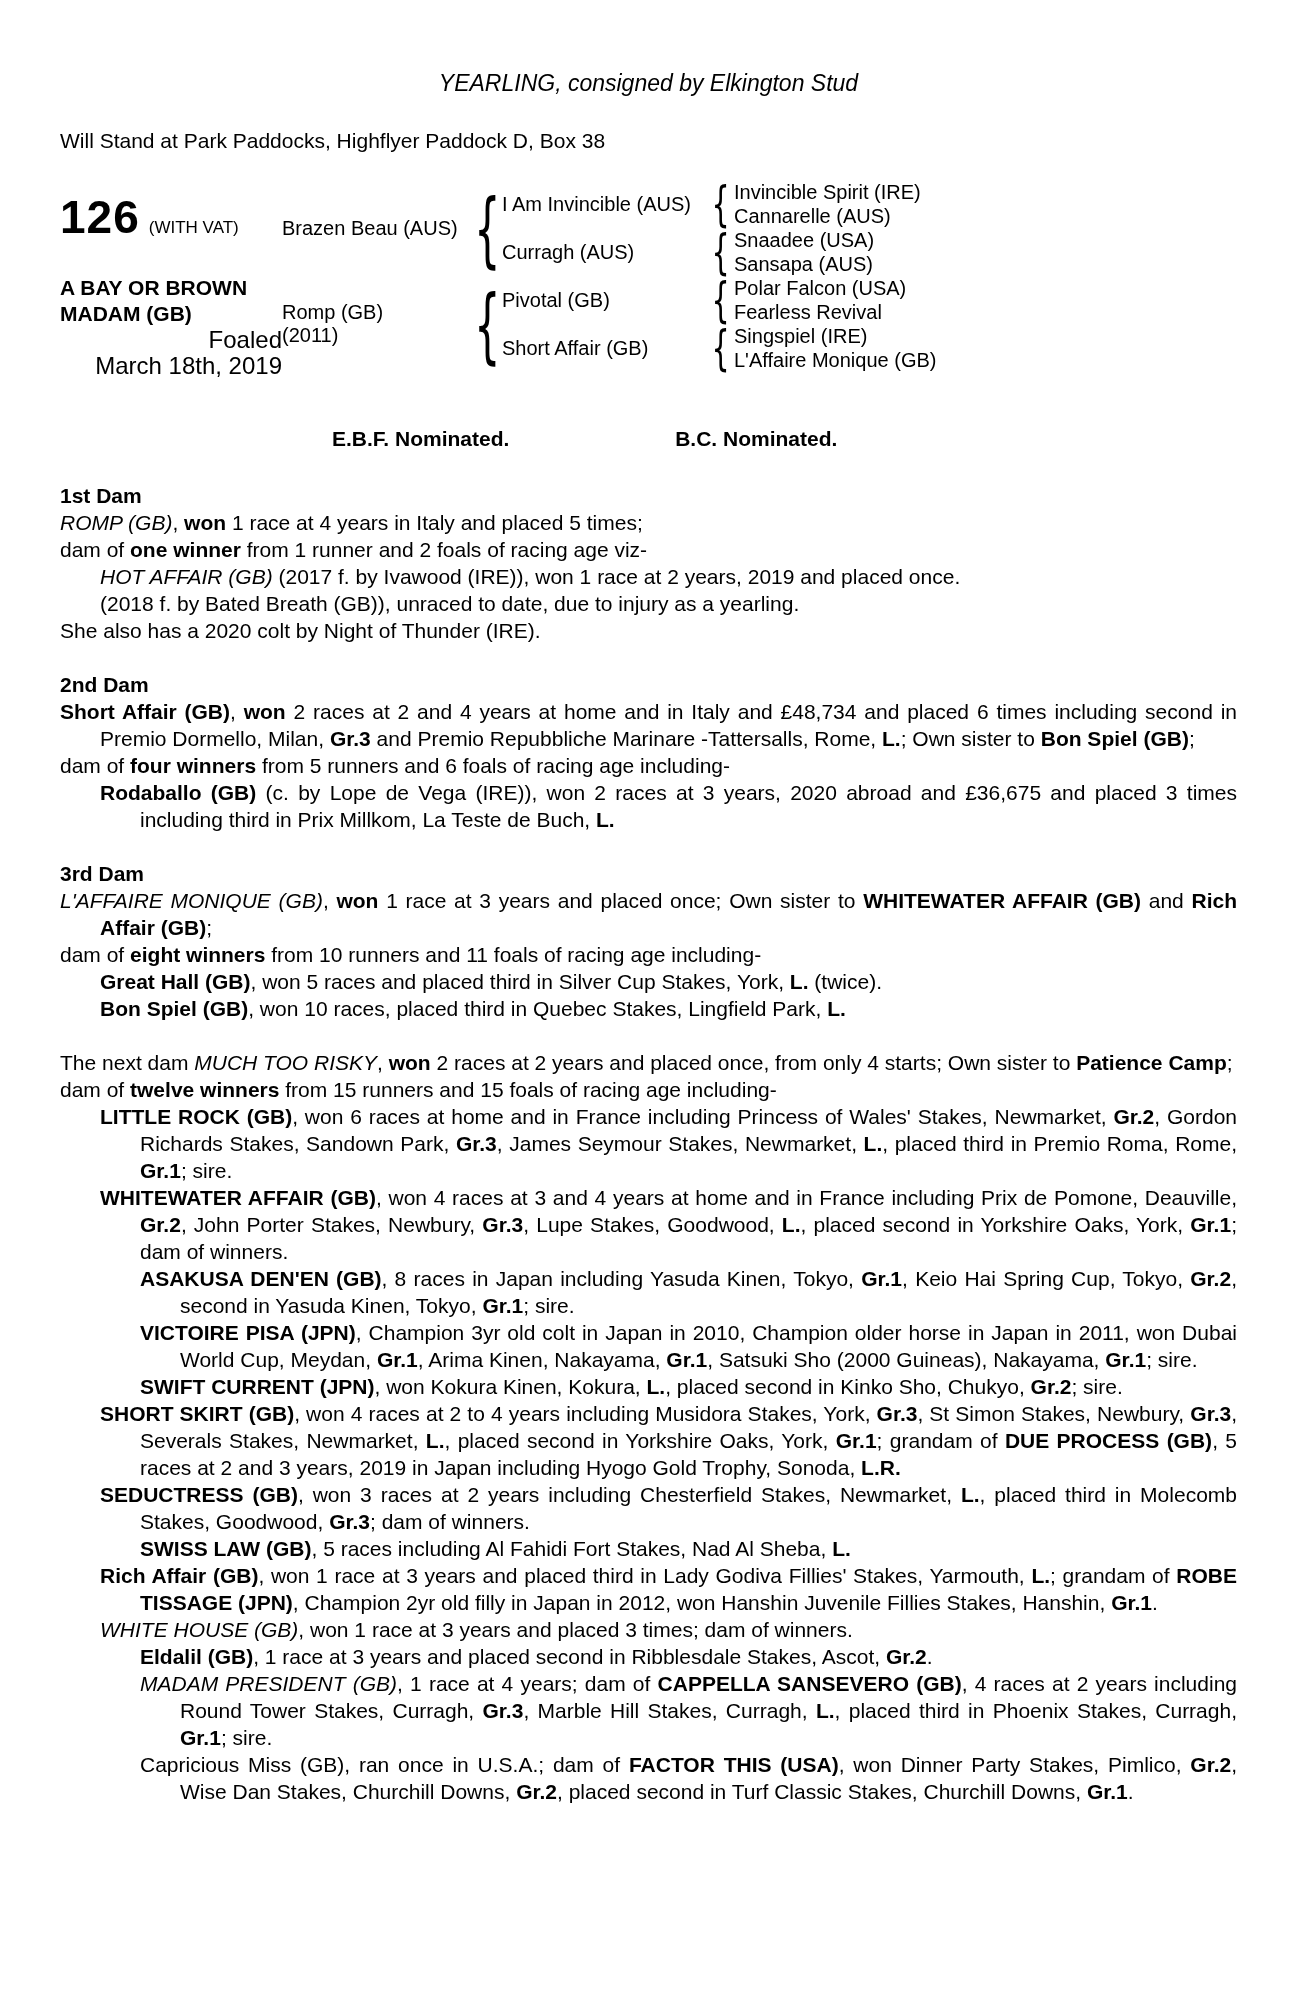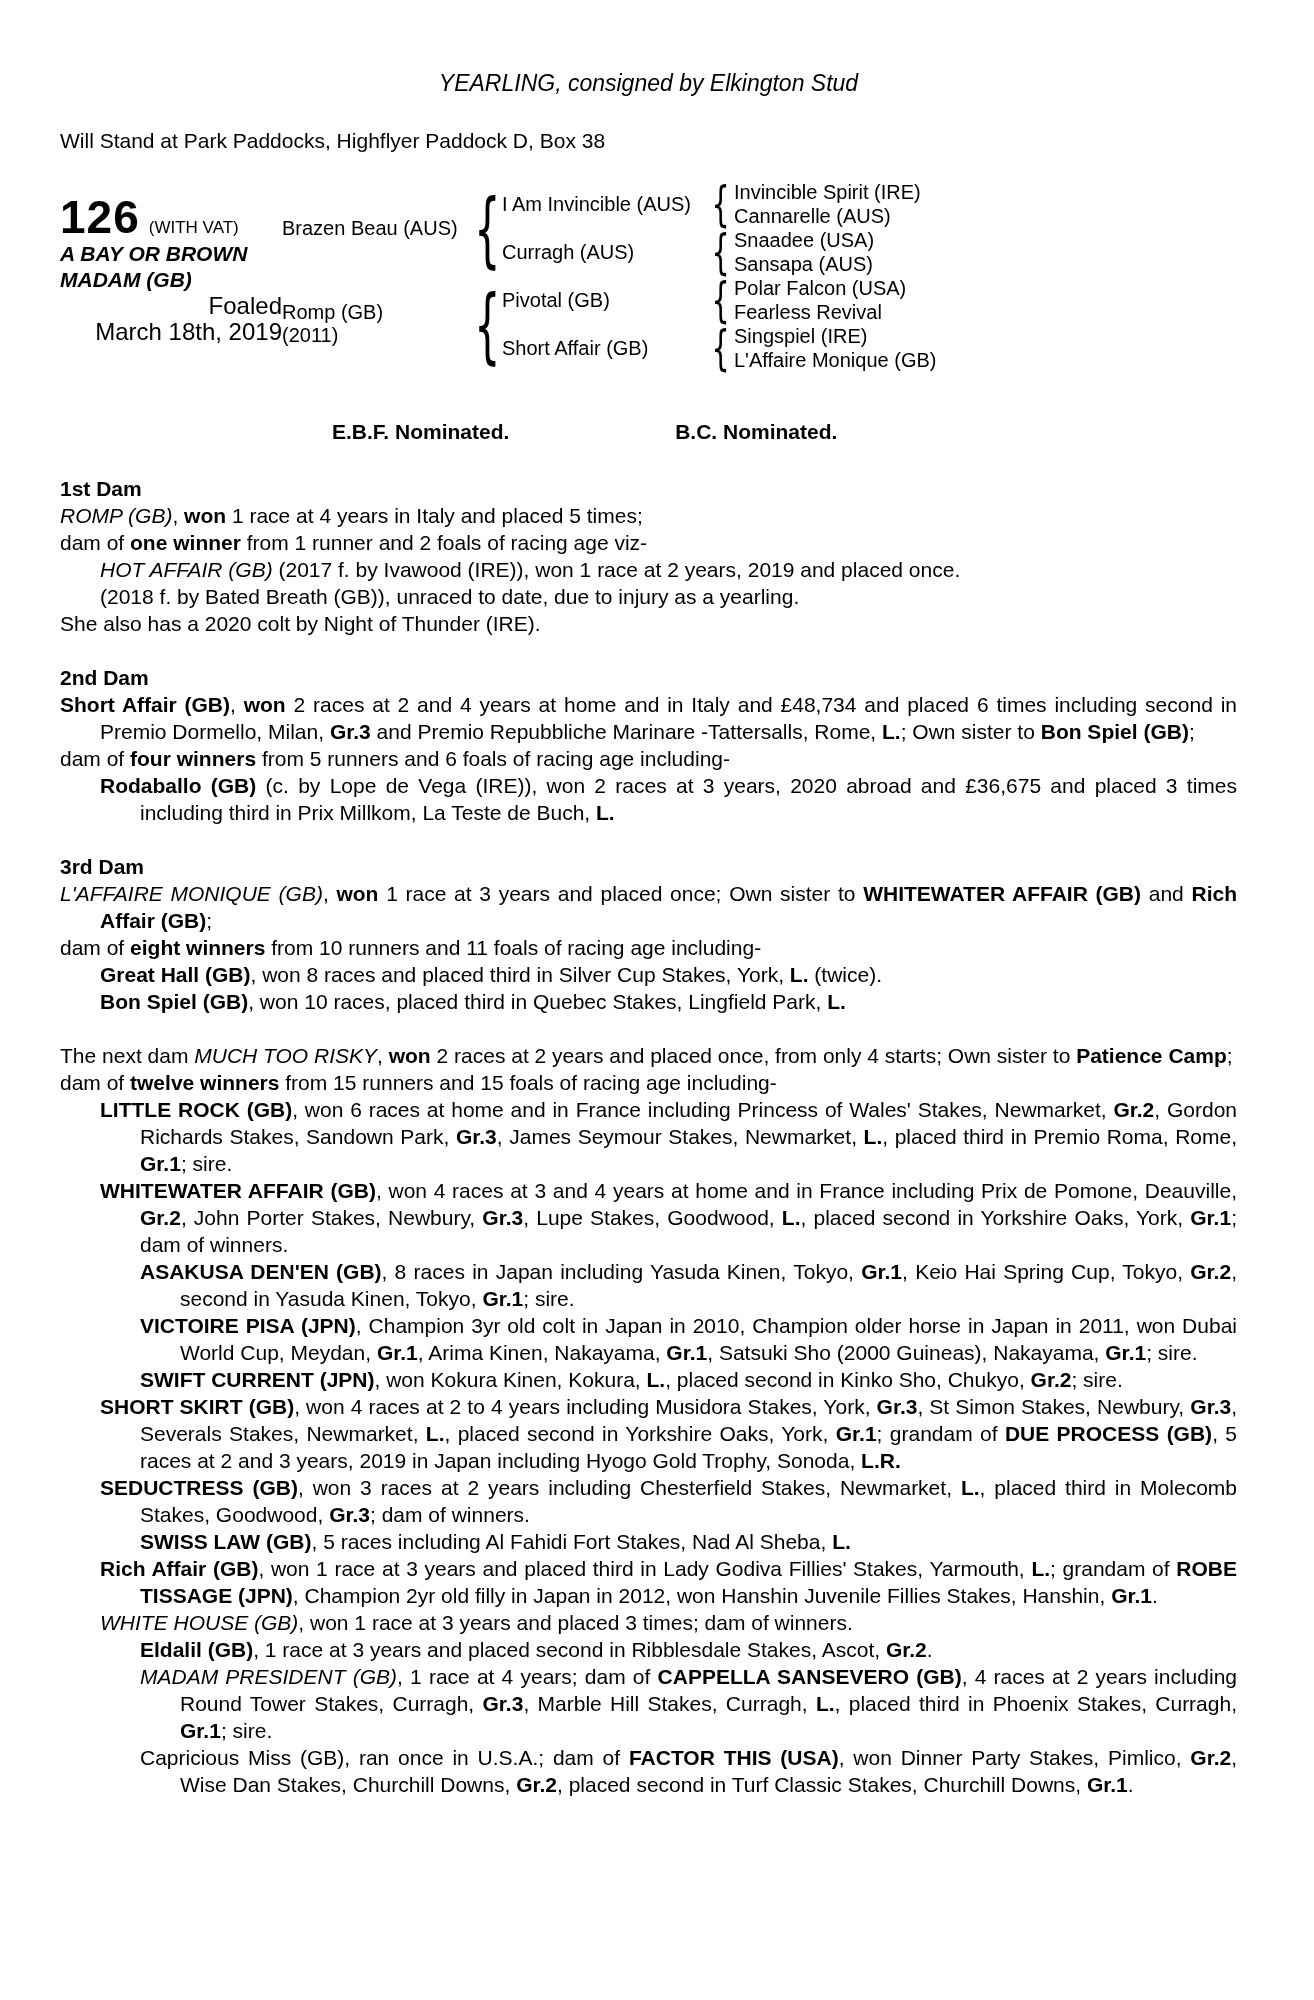--- a/index.html
+++ b/index.html
@@ -10,21 +10,21 @@
     font-size:21px; line-height:27px; color:#000;
   }
   .title { text-align:center; font-style:italic; font-size:23px; }
   .stand-line { font-weight:normal; font-size:21px; margin-top:30px; }
 
   .lot-header { display:flex; margin-top:24px; }
   .lot-left { flex:0 0 222px; width:222px; }
   .lot-number-row { margin-top:16px; display:flex; align-items:baseline; gap:9px; }
   .lot-number { font-size:46px; font-weight:bold; line-height:1; letter-spacing:1px; }
   .vat-note { font-size:17px; }
-  .lot-desc { font-weight:bold; font-size:21px; line-height:26px;font-style:italic; }
+  .lot-desc { margin-top:34px; font-weight:bold; font-size:21px; line-height:26px; }
   .foaled { font-size:24px; line-height:26px;text-align:right; }
 
   .ped-grid {
     flex:1; display:grid;
     grid-template-columns:190px 30px 206px 26px auto;
     grid-template-rows:repeat(8,24px);
     align-items:center; font-size:20px; line-height:23px; margin-top:2px;
   }
   .cell { display:flex; align-items:center; white-space:nowrap; height:100%; }
   .c1{grid-column:1}.c2{grid-column:2}.c3{grid-column:3}.c4{grid-column:4}.c5{grid-column:5}
@@ -118,21 +118,21 @@
       <div class="ped-section">
         <div class="sec-heading">2nd Dam</div>
         <div class="para ind0"><span class="b">Short Affair (GB)</span><span>, </span><span class="b">won</span><span> 2 races at 2 and 4 years at home and in Italy and £48,734 and placed 6 times including second in Premio Dormello, Milan, </span><span class="b">Gr.3</span><span> and Premio Repubbliche Marinare -Tattersalls, Rome, </span><span class="b">L.</span><span>; Own sister to </span><span class="b">Bon Spiel (GB)</span><span>;</span></div>
         <div class="para ind0"><span>dam of </span><span class="b">four winners</span><span> from 5 runners and 6 foals of racing age including-</span></div>
         <div class="para ind1"><span class="b">Rodaballo (GB)</span><span> (c. by Lope de Vega (IRE)), won 2 races at 3 years, 2020 abroad and £36,675 and placed 3 times including third in Prix Millkom, La Teste de Buch, </span><span class="b">L.</span></div>
       </div>
       <div class="ped-section">
         <div class="sec-heading">3rd Dam</div>
         <div class="para ind0"><span class="i">L'AFFAIRE MONIQUE (GB)</span><span>, </span><span class="b">won</span><span> 1 race at 3 years and placed once; Own sister to </span><span class="b">WHITEWATER AFFAIR (GB)</span><span> and </span><span class="b">Rich Affair (GB)</span><span>;</span></div>
         <div class="para ind0"><span>dam of </span><span class="b">eight winners</span><span> from 10 runners and 11 foals of racing age including-</span></div>
-        <div class="para ind1"><span class="b">Great Hall (GB)</span><span>, won 8 races and placed third in Silver Cup Stakes, York, </span><span class="b">L.</span><span> (twice).</span></div>
+        <div class="para ind1"><span class="b">Great Hall (GB)</span><span>, won 5 races and placed third in Silver Cup Stakes, York, </span><span class="b">L.</span><span> (twice).</span></div>
         <div class="para ind1"><span class="b">Bon Spiel (GB)</span><span>, won 10 races, placed third in Quebec Stakes, Lingfield Park, </span><span class="b">L.</span></div>
       </div>
       <div class="ped-section">
         <div class="para ind0"><span>The next dam </span><span class="i">MUCH TOO RISKY</span><span>, </span><span class="b">won</span><span> 2 races at 2 years and placed once, from only 4 starts; Own sister to </span><span class="b">Patience Camp</span><span>;</span></div>
         <div class="para ind0"><span>dam of </span><span class="b">twelve winners</span><span> from 15 runners and 15 foals of racing age including-</span></div>
         <div class="para ind1"><span class="b">LITTLE ROCK (GB)</span><span>, won 6 races at home and in France including Princess of Wales' Stakes, Newmarket, </span><span class="b">Gr.2</span><span>, Gordon Richards Stakes, Sandown Park, </span><span class="b">Gr.3</span><span>, James Seymour Stakes, Newmarket, </span><span class="b">L.</span><span>, placed third in Premio Roma, Rome, </span><span class="b">Gr.1</span><span>; sire.</span></div>
         <div class="para ind1"><span class="b">WHITEWATER AFFAIR (GB)</span><span>, won 4 races at 3 and 4 years at home and in France including Prix de Pomone, Deauville, </span><span class="b">Gr.2</span><span>, John Porter Stakes, Newbury, </span><span class="b">Gr.3</span><span>, Lupe Stakes, Goodwood, </span><span class="b">L.</span><span>, placed second in Yorkshire Oaks, York, </span><span class="b">Gr.1</span><span>; dam of winners.</span></div>
         <div class="para ind2"><span class="b">ASAKUSA DEN'EN (GB)</span><span>, 8 races in Japan including Yasuda Kinen, Tokyo, </span><span class="b">Gr.1</span><span>, Keio Hai Spring Cup, Tokyo, </span><span class="b">Gr.2</span><span>, second in Yasuda Kinen, Tokyo, </span><span class="b">Gr.1</span><span>; sire.</span></div>
         <div class="para ind2"><span class="b">VICTOIRE PISA (JPN)</span><span>, Champion 3yr old colt in Japan in 2010, Champion older horse in Japan in 2011, won Dubai World Cup, Meydan, </span><span class="b">Gr.1</span><span>, Arima Kinen, Nakayama, </span><span class="b">Gr.1</span><span>, Satsuki Sho (2000 Guineas), Nakayama, </span><span class="b">Gr.1</span><span>; sire.</span></div>
         <div class="para ind2"><span class="b">SWIFT CURRENT (JPN)</span><span>, won Kokura Kinen, Kokura, </span><span class="b">L.</span><span>, placed second in Kinko Sho, Chukyo, </span><span class="b">Gr.2</span><span>; sire.</span></div>

